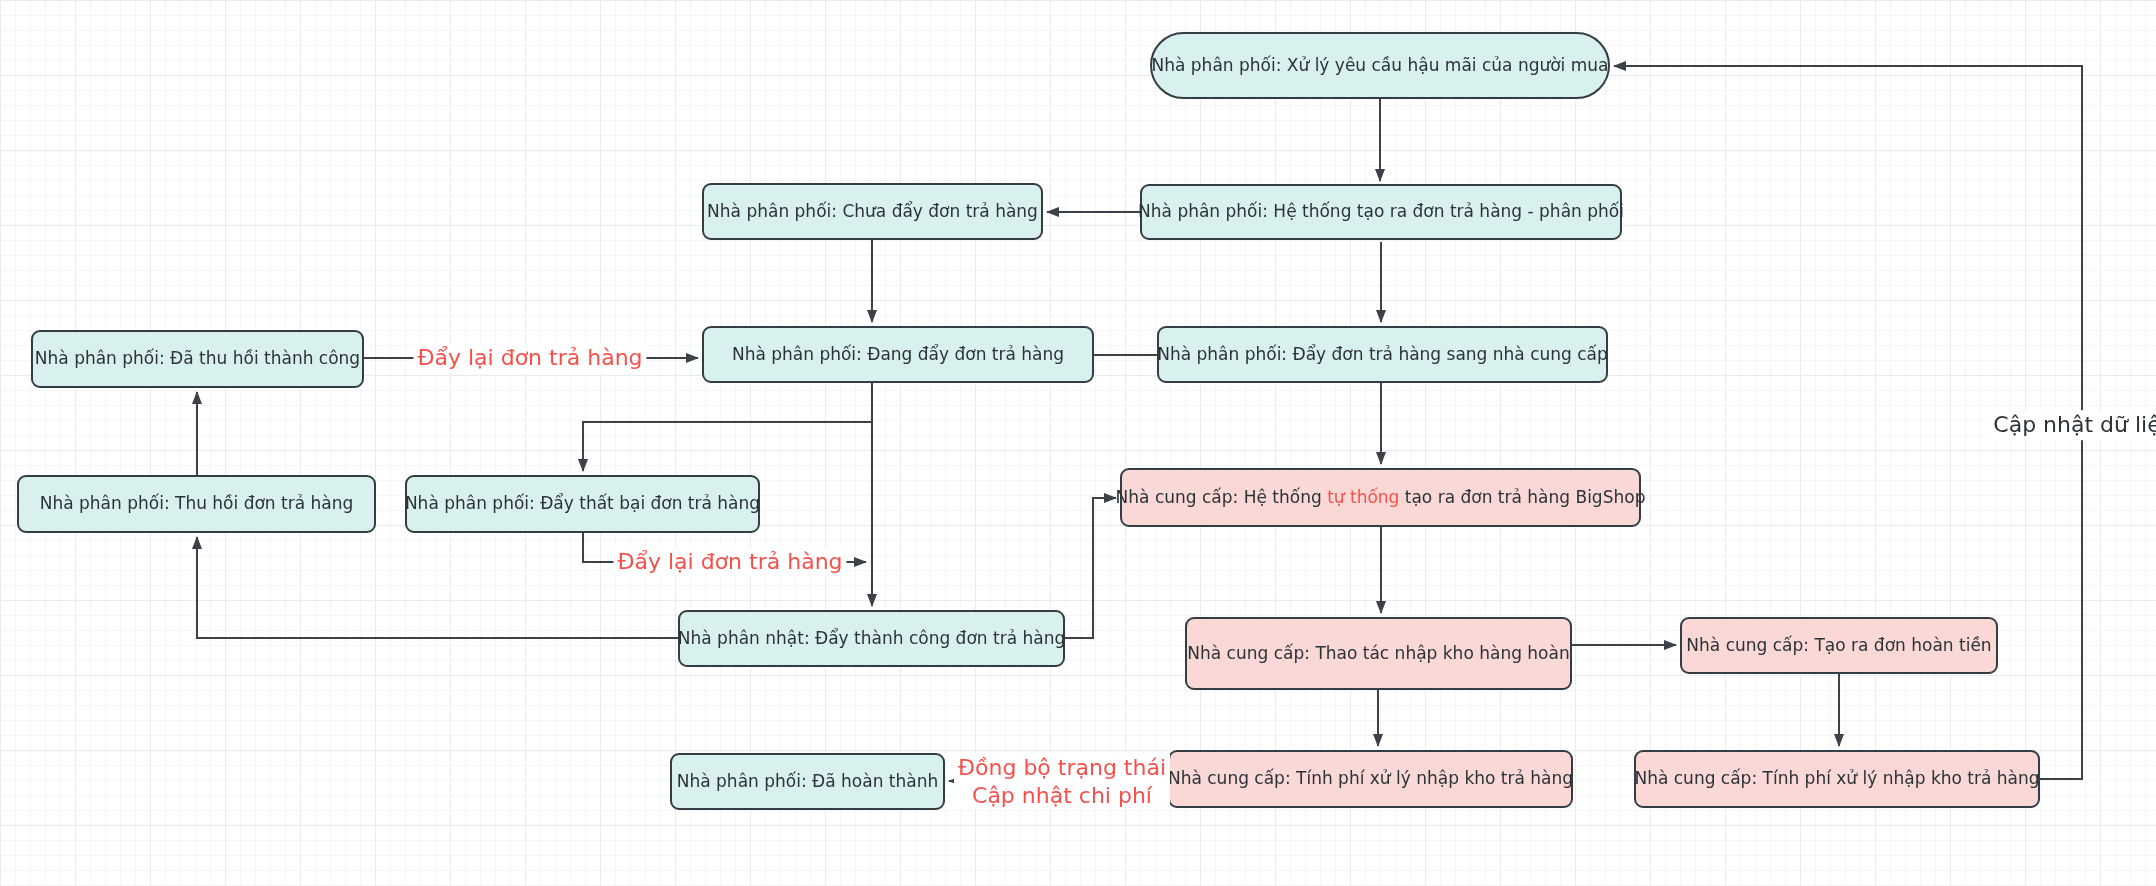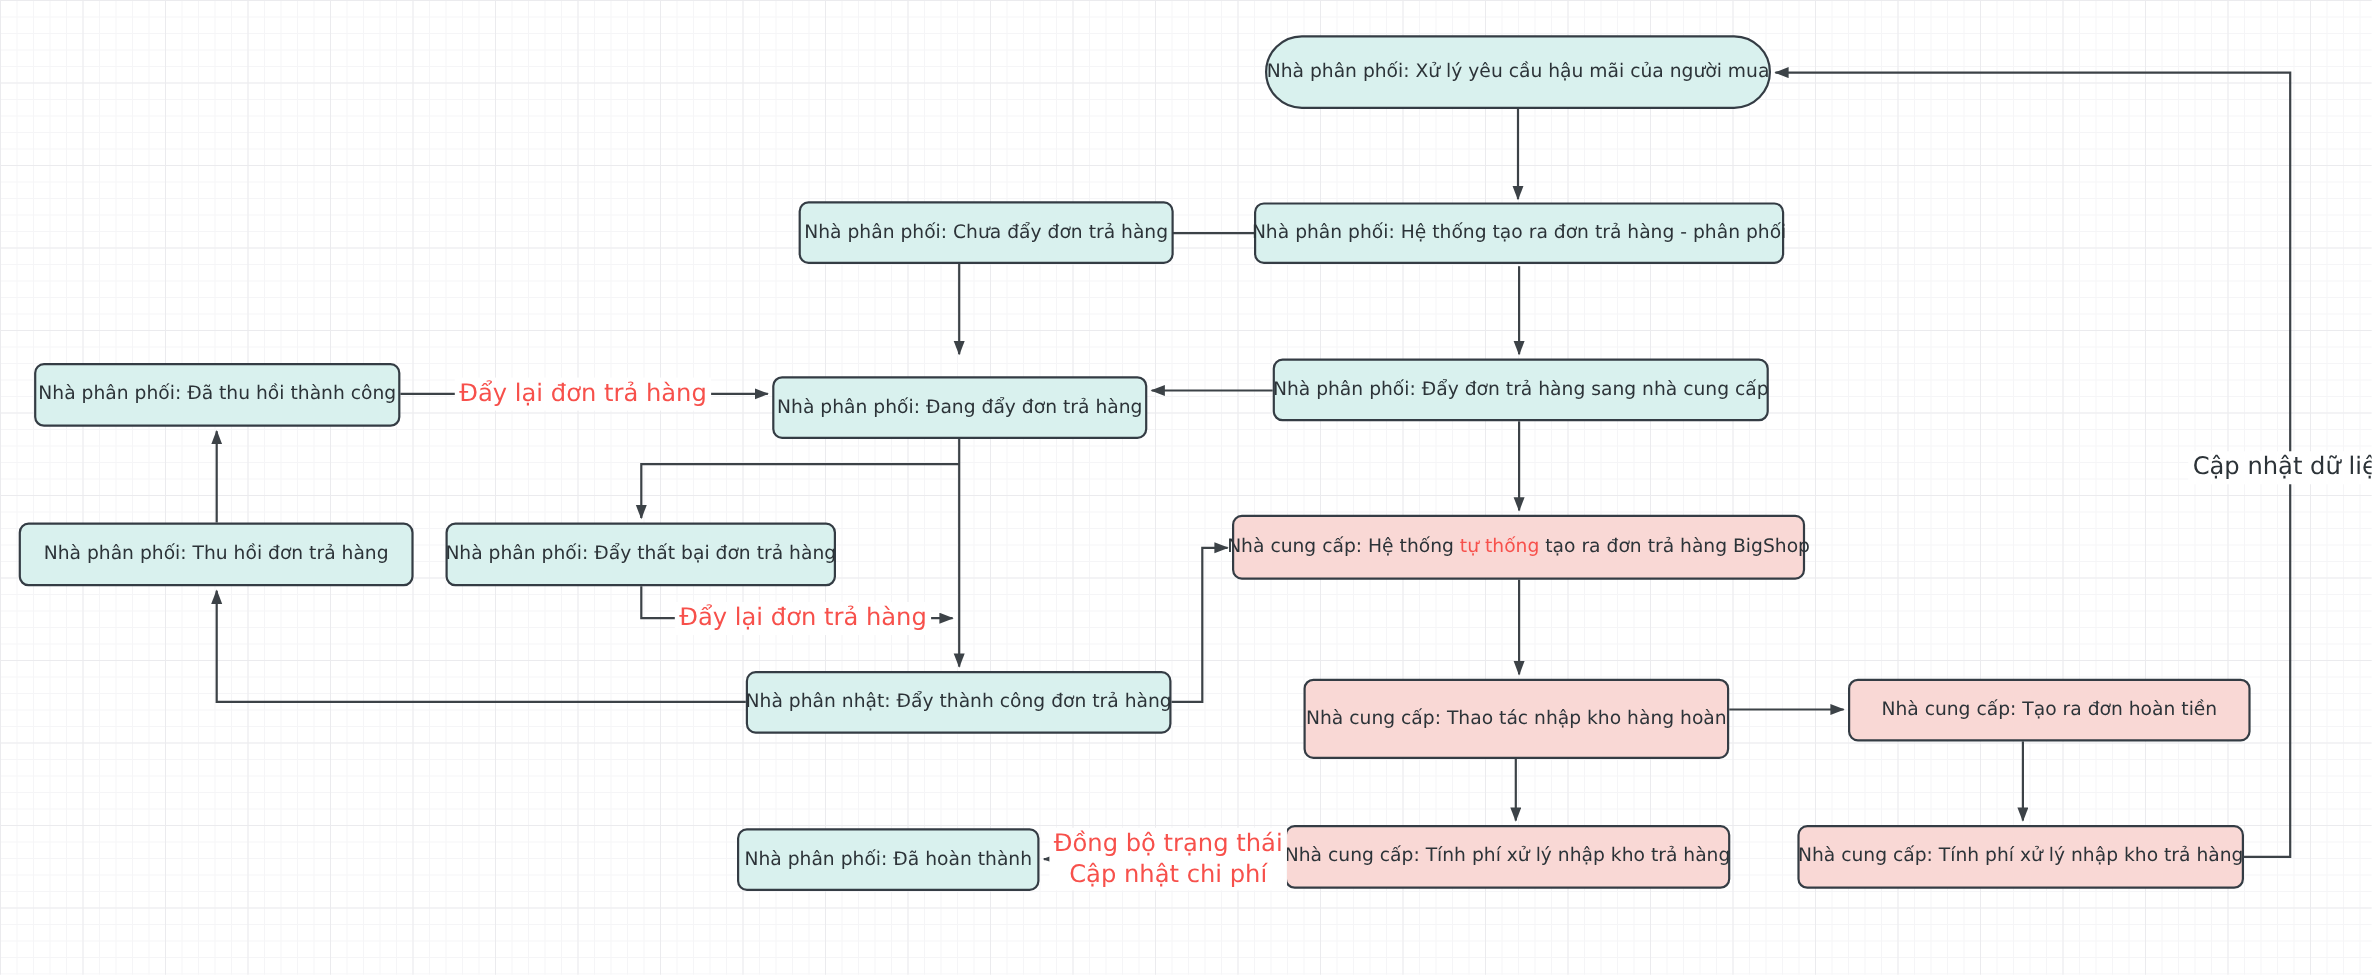--- a/index.html
+++ b/index.html
@@ -83,48 +83,48 @@
         <polyline points="2040,779 2082,779 2082,66 1614,66" class="edge-line" marker-end="url(#arrow)"></polyline>
       </g>
   </svg>
   <div id="nodes-layer">
       <div class="node teal stadium" style="left: 1150px; top: 32px; width: 460px; height: 67px;">
         <span>Nhà phân phối: Xử lý yêu cầu hậu mãi của người mua</span>
       </div>
       <div class="node teal" style="left: 1140px; top: 184px; width: 482px; height: 56px;">
         <span>Nhà phân phối: Hệ thống tạo ra đơn trả hàng - phân phối</span>
       </div>
-      <div class="node teal" style="left: 702px; top: 183px; width: 341px; height: 57px; margin-left: 24px;">
+      <div class="node teal" style="left: 702px; top: 183px; width: 341px; height: 57px;">
         <span>Nhà phân phối: Chưa đẩy đơn trả hàng</span>
       </div>
       <div class="node teal" style="left: 31px; top: 330px; width: 333px; height: 58px; justify-content: center;">
         <span>Nhà phân phối: Đã thu hồi thành công</span>
       </div>
-      <div class="node teal" style="left: 702px; top: 342px; width: 341px; height: 57px; align-items: center;">
+      <div class="node teal" style="left: 702px; top: 326px; width: 392px; height: 57px; align-items: center;">
         <span>Nhà phân phối: Đang đẩy đơn trả hàng</span>
       </div>
       <div class="node teal" style="left: 1157px; top: 326px; width: 451px; height: 57px;">
         <span>Nhà phân phối: Đẩy đơn trả hàng sang nhà cung cấp</span>
       </div>
       <div class="node teal" style="left: 17px; top: 475px; width: 359px; height: 58px;">
         <span>Nhà phân phối: Thu hồi đơn trả hàng</span>
       </div>
       <div class="node teal" style="left: 405px; top: 475px; width: 355px; height: 58px;">
         <span>Nhà phân phối: Đẩy thất bại đơn trả hàng</span>
       </div>
       <div class="node pink" style="left: 1120px; top: 468px; width: 521px; height: 59px;">
         <span><span>Nhà cung cấp: Hệ thống </span><span class="hl">tự thống</span><span> tạo ra đơn trả hàng BigShop</span></span>
       </div>
       <div class="node teal" style="left: 678px; top: 610px; width: 387px; height: 57px;">
         <span>Nhà phân nhật: Đẩy thành công đơn trả hàng</span>
       </div>
       <div class="node pink" style="left: 1185px; top: 617px; width: 387px; height: 73px;">
         <span>Nhà cung cấp: Thao tác nhập kho hàng hoàn</span>
       </div>
-      <div class="node pink" style="left: 1680px; top: 617px; width: 366px; height: 57px;">
+      <div class="node pink" style="left: 1680px; top: 617px; width: 318px; height: 57px;">
         <span>Nhà cung cấp: Tạo ra đơn hoàn tiền</span>
       </div>
       <div class="node teal" style="left: 670px; top: 753px; width: 275px; height: 57px;">
         <span>Nhà phân phối: Đã hoàn thành</span>
       </div>
       <div class="node pink" style="left: 1168px; top: 750px; width: 405px; height: 58px;">
         <span>Nhà cung cấp: Tính phí xử lý nhập kho trả hàng</span>
       </div>
       <div class="node pink" style="left: 1634px; top: 750px; width: 406px; height: 58px;">
         <span>Nhà cung cấp: Tính phí xử lý nhập kho trả hàng</span>

